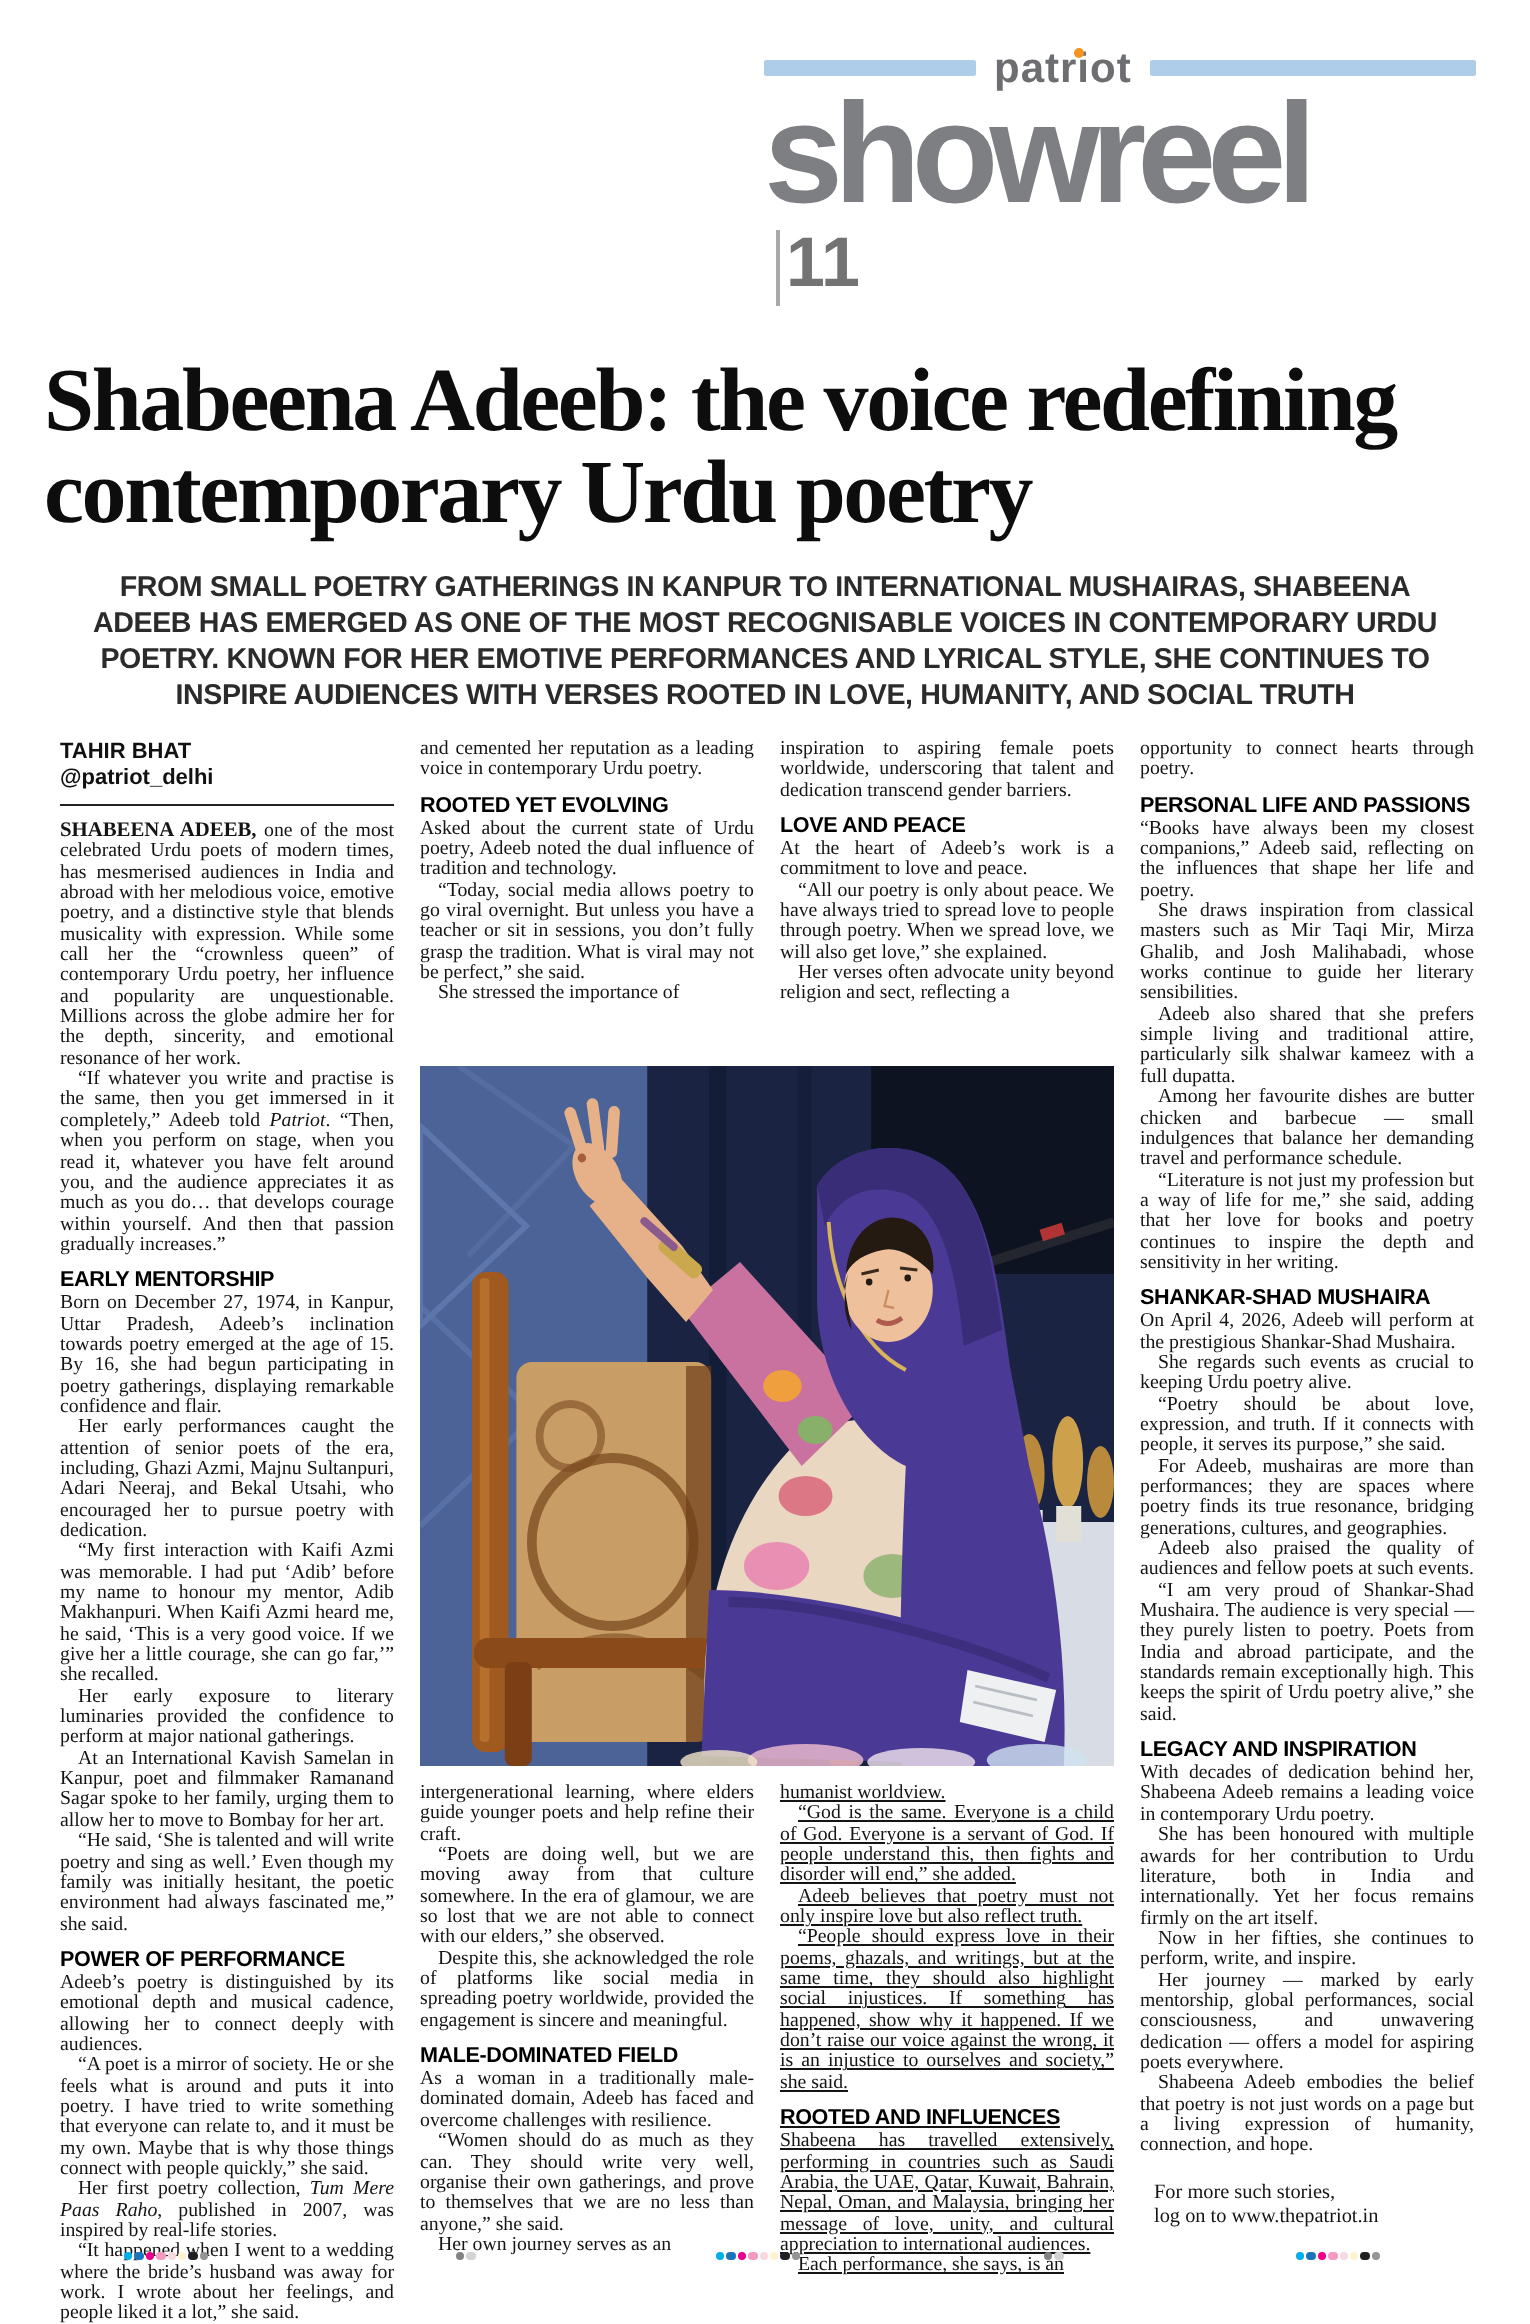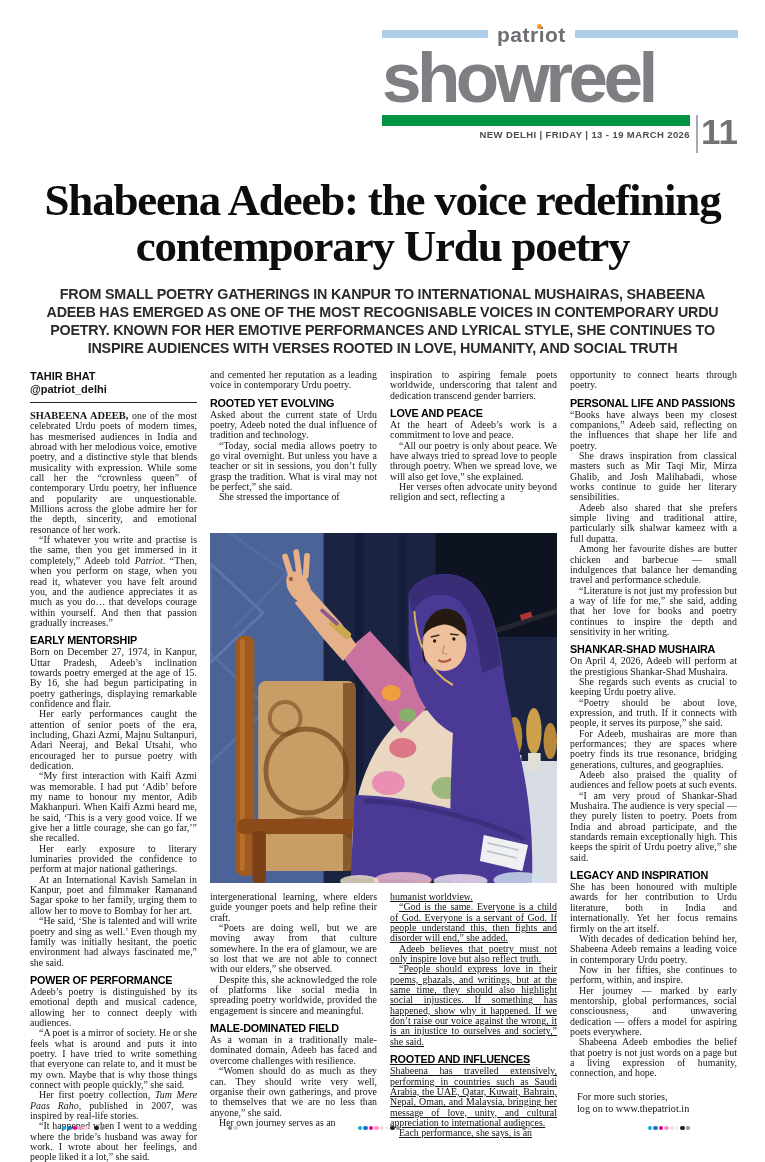--- a/index.html
+++ b/index.html
@@ -30,21 +30,21 @@
   .dateline{
     font-family:"Liberation Sans",sans-serif;font-weight:bold;font-size:9.5px;
     color:#4d4d4f;text-align:right;margin-top:3px;letter-spacing:.4px;
   }
   .pgsep{width:2px;background:#a7a9ac;height:38px;margin:0 3px 0 6px;}
   .pageno{font-family:"Liberation Sans",sans-serif;font-weight:bold;font-size:35px;
     line-height:33px;color:#737373;text-align:center;}
   
   .headline{
     font-family:"Liberation Serif",serif;font-weight:bold;font-size:45px;
-    line-height:46px;letter-spacing:-1.2px;text-align:center;color:#0d0d0d;
+    line-height:46px;letter-spacing:-1.2px;color:#0d0d0d;
     margin:24px 22px 0;
   }
   .standfirst{
     font-family:"Liberation Sans",sans-serif;font-weight:bold;font-size:14.3px;
     line-height:18px;text-align:center;color:#2b2b2b;letter-spacing:-.2px;
     margin:16px 40px 0;
   }
   
   .content{
     display:grid;grid-template-columns:repeat(4,1fr);
@@ -87,24 +87,20 @@
   <div class="brand-row">
     <div class="mbar left"></div>
     <div class="brand">
       <span>patriot</span>
       <span class="brand-dot"></span>
     </div>
     <div class="mbar right"></div>
   </div>
   <div class="wordmark">showreel</div>
   <div class="green-row">
-    <div class="green-left">
-      <div class="green-bar"></div>
-      <div class="dateline">NEW DELHI | FRIDAY | 13 - 19 MARCH 2026</div>
-    </div>
     <div class="pgsep"></div>
     <div class="pageno">11</div>
   </div>
 </div>
 
 <h1 class="headline">Shabeena Adeeb: the voice redefining contemporary Urdu poetry</h1>
 <div class="standfirst">FROM SMALL POETRY GATHERINGS IN KANPUR TO INTERNATIONAL MUSHAIRAS, SHABEENA ADEEB HAS EMERGED AS ONE OF THE MOST RECOGNISABLE VOICES IN CONTEMPORARY URDU POETRY. KNOWN FOR HER EMOTIVE PERFORMANCES AND LYRICAL STYLE, SHE CONTINUES TO INSPIRE AUDIENCES WITH VERSES ROOTED IN LOVE, HUMANITY, AND SOCIAL TRUTH</div>
 
 <div class="content">
 
@@ -262,23 +258,23 @@
         <p>Among her favourite dishes are butter chicken and barbecue — small indulgences that balance her demanding travel and performance schedule.</p>
         <p>“Literature is not just my profession but a way of life for me,” she said, adding that her love for books and poetry continues to inspire the depth and sensitivity in her writing.</p>
         <h3>SHANKAR-SHAD MUSHAIRA</h3>
         <p>On April 4, 2026, Adeeb will perform at the prestigious Shankar-Shad Mushaira.</p>
         <p>She regards such events as crucial to keeping Urdu poetry alive.</p>
         <p>“Poetry should be about love, expression, and truth. If it connects with people, it serves its purpose,” she said.</p>
         <p>For Adeeb, mushairas are more than performances; they are spaces where poetry finds its true resonance, bridging generations, cultures, and geographies.</p>
         <p>Adeeb also praised the quality of audiences and fellow poets at such events.</p>
         <p>“I am very proud of Shankar-Shad Mushaira. The audience is very special — they purely listen to poetry. Poets from India and abroad participate, and the standards remain exceptionally high. This keeps the spirit of Urdu poetry alive,” she said.</p>
         <h3>LEGACY AND INSPIRATION</h3>
+        <p>With decades of dedication behind her, Shabeena Adeeb remains a leading voice in contemporary Urdu poetry.</p>
         <p>She has been honoured with multiple awards for her contribution to Urdu literature, both in India and internationally. Yet her focus remains firmly on the art itself.</p>
-        <p>With decades of dedication behind her, Shabeena Adeeb remains a leading voice in contemporary Urdu poetry.</p>
-        <p>Now in her fifties, she continues to perform, within, and inspire.</p>
+        <p>Now in her fifties, she continues to perform, write, and inspire.</p>
         <p>Her journey — marked by early mentorship, global performances, social consciousness, and unwavering dedication — offers a model for aspiring poets everywhere.</p>
         <p>Shabeena Adeeb embodies the belief that poetry is not just words on a page but a living expression of humanity, connection, and hope.</p>
       </div>
     <div class="contact">
       <p>For more such stories,</p>
       <p>log on to www.thepatriot.in</p>
 
     </div>
   </div>
 </div>

